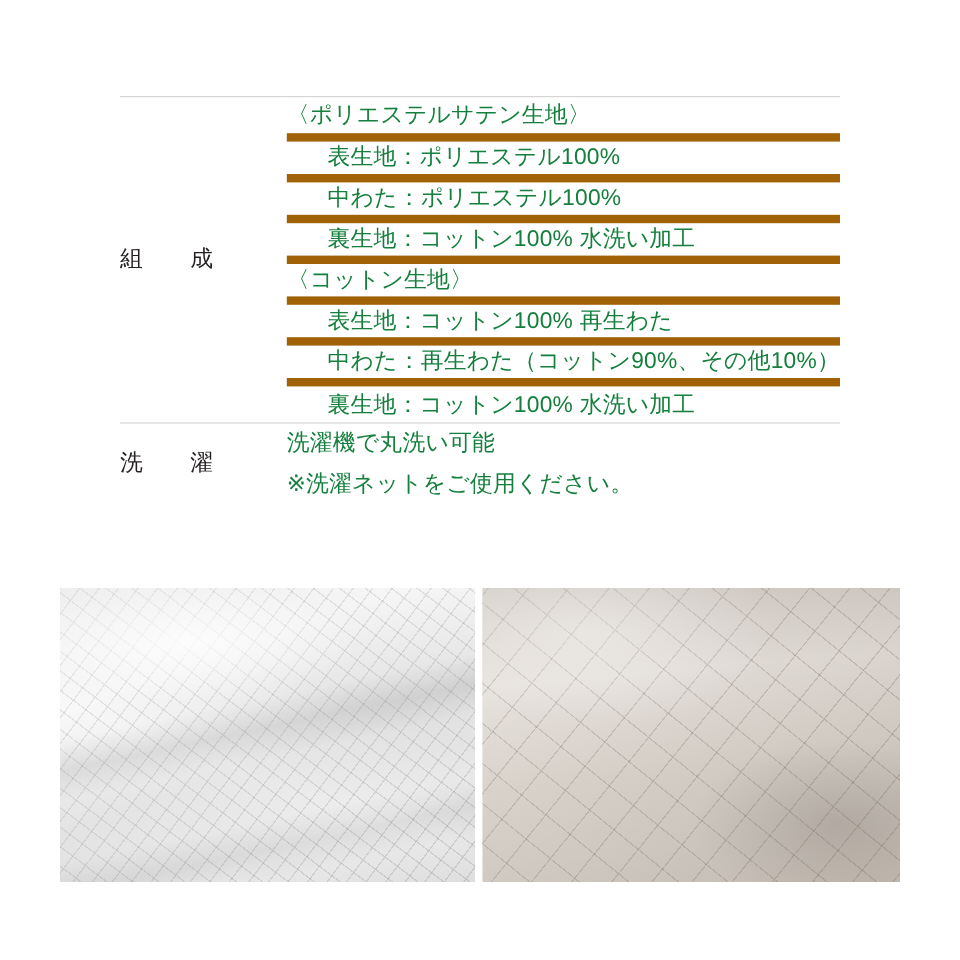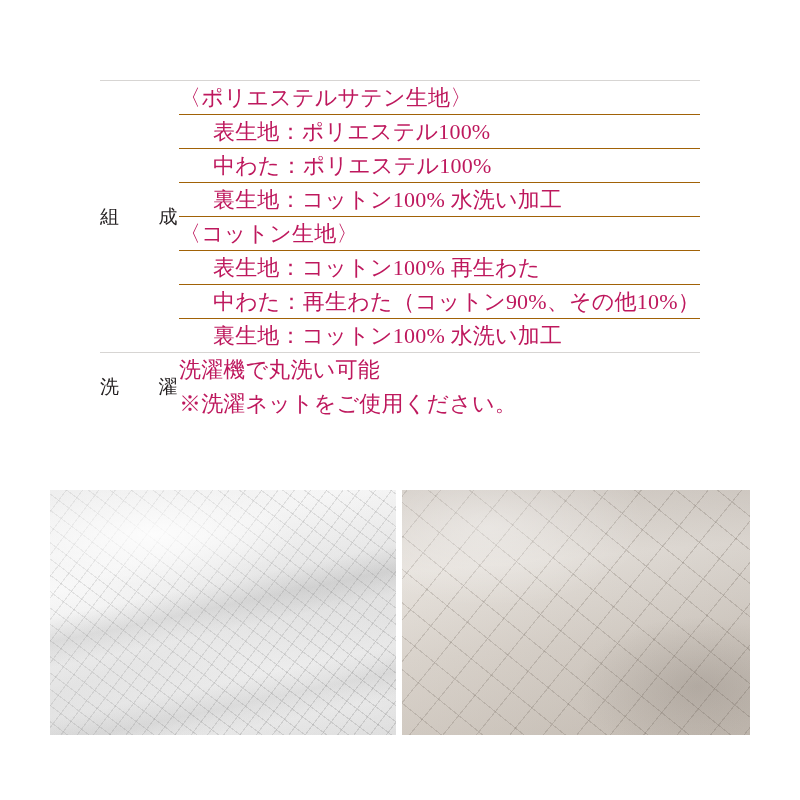--- a/index.html
+++ b/index.html
@@ -40,35 +40,34 @@
     letter-spacing: 0.02em;
     color: #231f20;
     padding-left: 2px;
   }
   .label-inner {
     display: flex;
     justify-content: space-between;
     width: 78px;
   }
   .value-cell {
-    font-size: 22px;
-    color: #be185d;
+    font-size: 19px;
+    color: #15803d;
     letter-spacing: 0.01em;
     white-space: nowrap;
-    font-family: Liberation Serif, serif;
   }
   .row {
     height: 34px;
   }
   
   .rule-full {
     border-top: 1px solid #d7d5d3;
   }
   .rule-indent td.value-cell {
-    border-top: 1px solid #a16207;
+    border-top: 7px solid #a16207;
   }
   .indent-1 {
     padding-left: 34px !important;
   }
 
   
   .photos {
     position: absolute;
     left: 50px;
     top: 490px;

